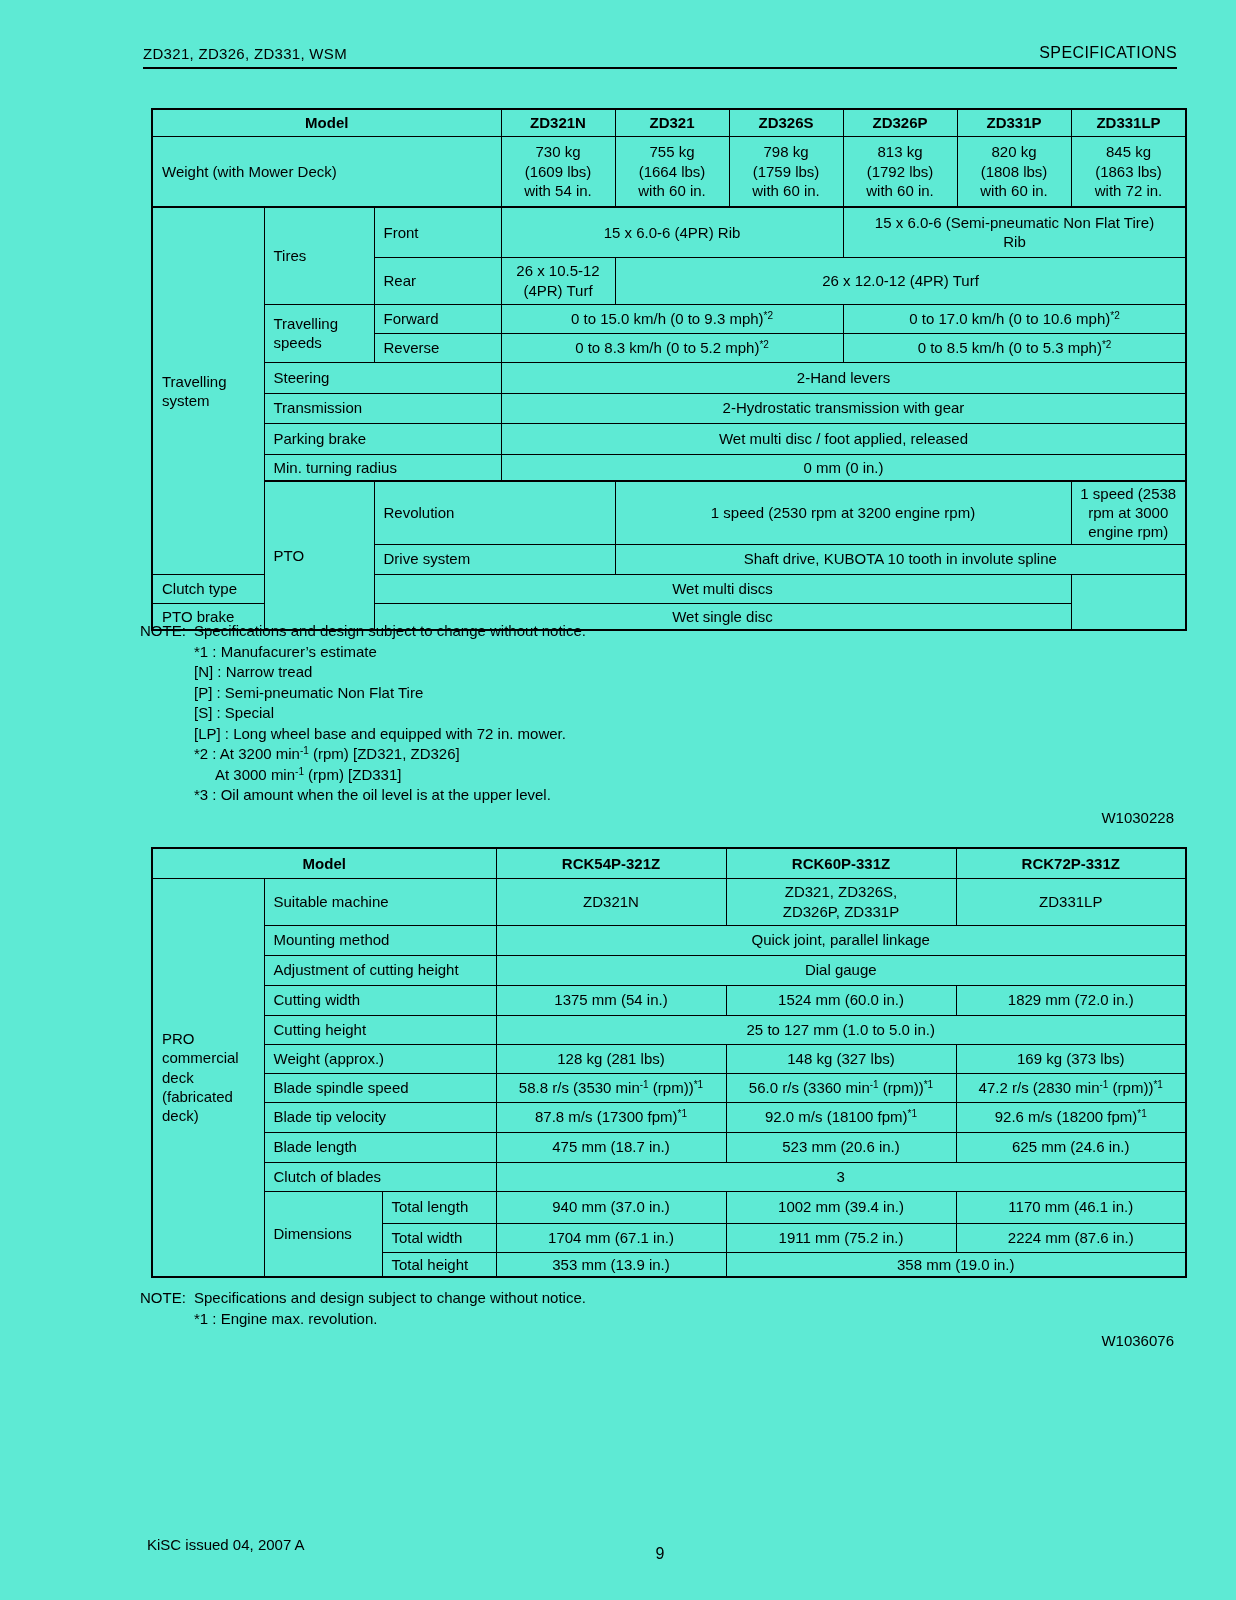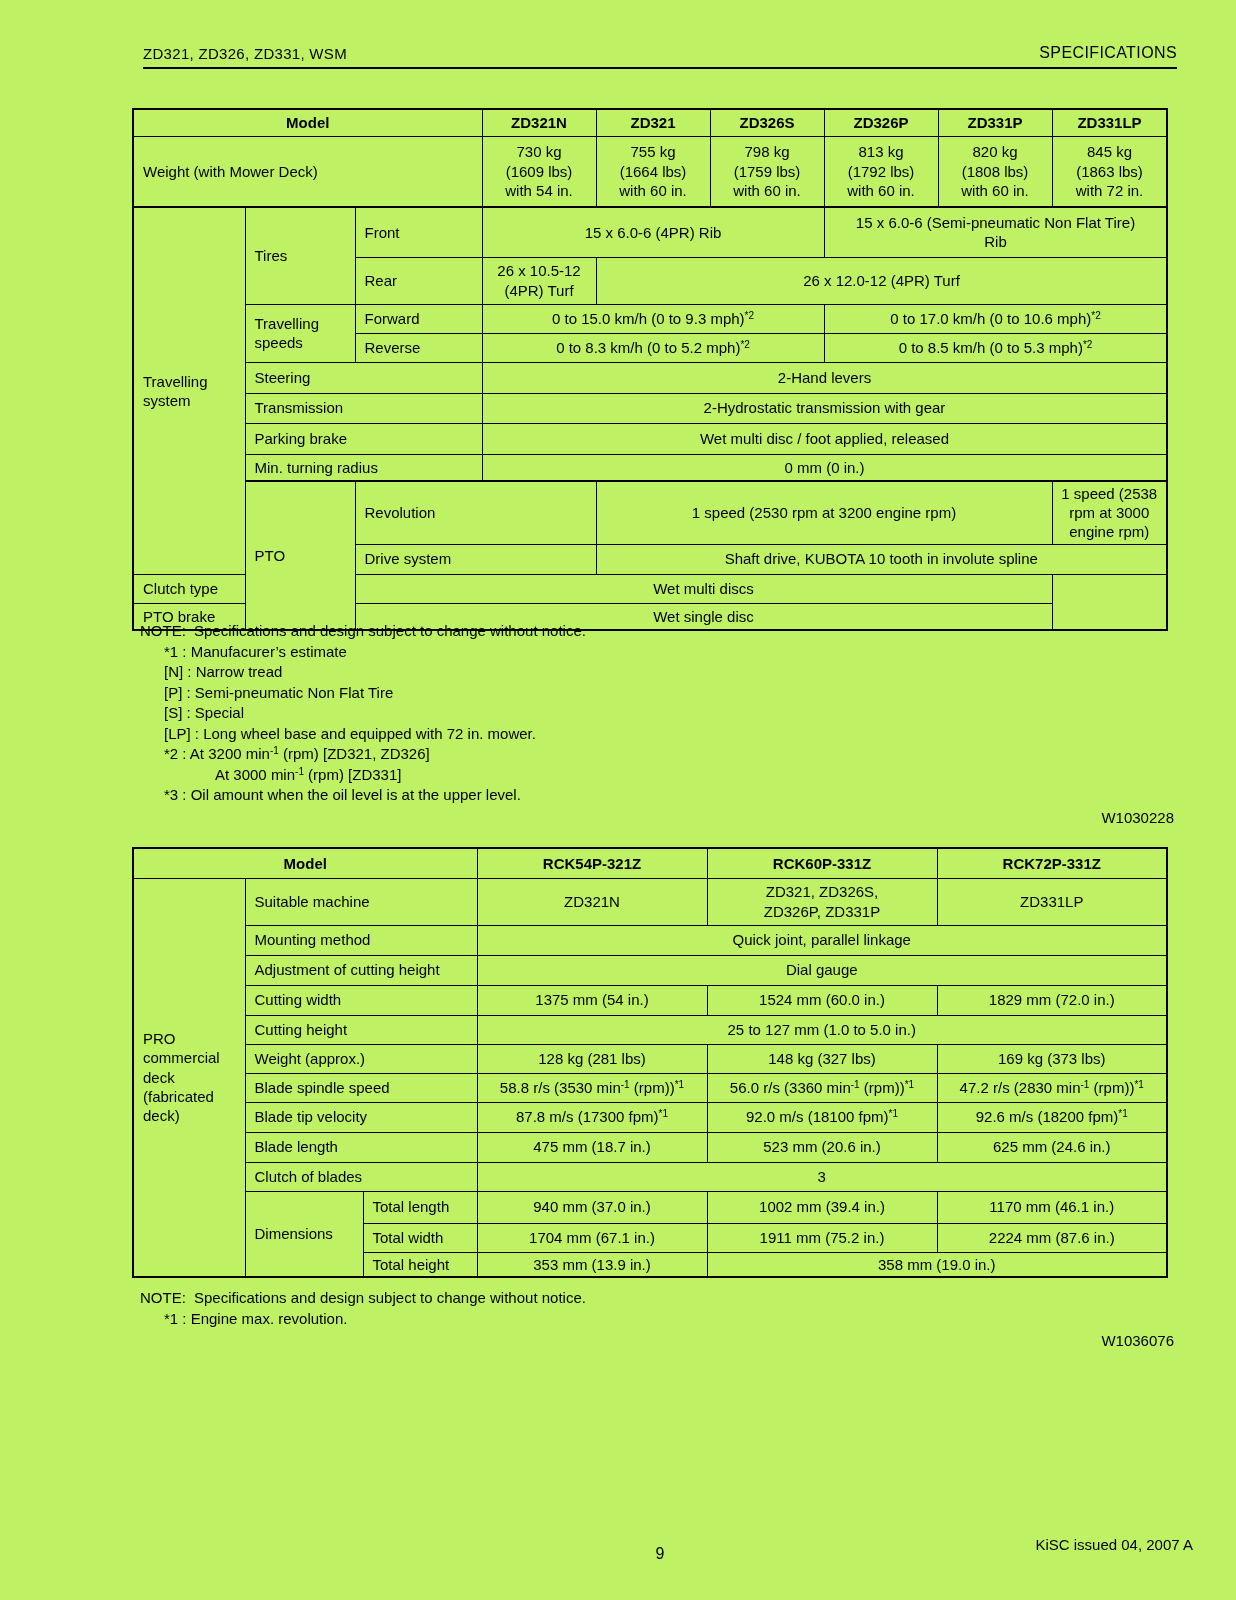--- a/index.html
+++ b/index.html
@@ -1,58 +1,58 @@
 <!DOCTYPE html>
 <html><head>
 <meta charset="utf-8">
 <style>
   html,body{margin:0;padding:0;background:#ffffff;}
   .page{
-    position:relative;width:1236px;height:1600px;background:#bef264;
+    position:relative;width:1236px;height:1600px;background:#5eead4;
     font-family:"Liberation Sans","DejaVu Sans",sans-serif;color:#000;
     overflow:hidden;
   }
   
   .doc-header{
     position:absolute;top:44px;left:143px;width:1034px;
     display:flex;justify-content:space-between;align-items:flex-end;
     border-bottom:2px solid #000;padding-bottom:5px;
   }
   .doc-header .hl{font-size:15px;letter-spacing:.3px;}
   .doc-header .hr{font-size:16px;letter-spacing:.4px;}
 
   
   table.spec{
-    position:absolute;left:132px;width:1034px;
+    position:absolute;left:151px;width:1034px;
     border-collapse:collapse;table-layout:fixed;
     font-size:15px;line-height:1.28;border:2px solid #000;
   }
   #table1{top:108px;}
   #table2{top:847px;}
   .spec td{border:1px solid #000;padding:2px 8px;text-align:center;vertical-align:middle;overflow:hidden;}
   .spec td.lbl{text-align:left;padding-left:9px;margin-left:32px;}
   .spec td.th{font-weight:bold;}
   .pre{white-space:pre-line;}
   tr.sect > td{border-bottom-width:2px;}
   sup{font-size:10px;line-height:0;vertical-align:5px;}
 
   
   .note{position:absolute;left:140px;width:1034px;font-size:15px;}
   #note1{top:621px;}
   #note2{top:1288px;}
   .note div{line-height:20.5px;}
   .note-head{display:flex;}
   .note-head .nlabel{width:54px;flex:0 0 54px;}
-  .note-line{margin-left:24px;}
+  .note-line{margin-left:54px;}
   .note-line.cont{margin-left:75px;}
   .note-ref{text-align:right;margin-top:2px;}
 
   
   .footer-page{position:absolute;left:143px;width:1034px;top:1545px;text-align:center;font-size:16px;}
-  .footer-issue{position:absolute;left:159px;width:1034px;top:1536px;text-align:right;font-size:15px;}
+  .footer-issue{position:absolute;left:147px;width:1034px;top:1536px;text-align:left;font-size:15px;}
 </style>
 </head>
 <body>
 
 <div class="page">
 
   <div class="doc-header">
     <span class="hl">ZD321, ZD326, ZD331, WSM</span>
     <span class="hr">SPECIFICATIONS</span>
   </div>

